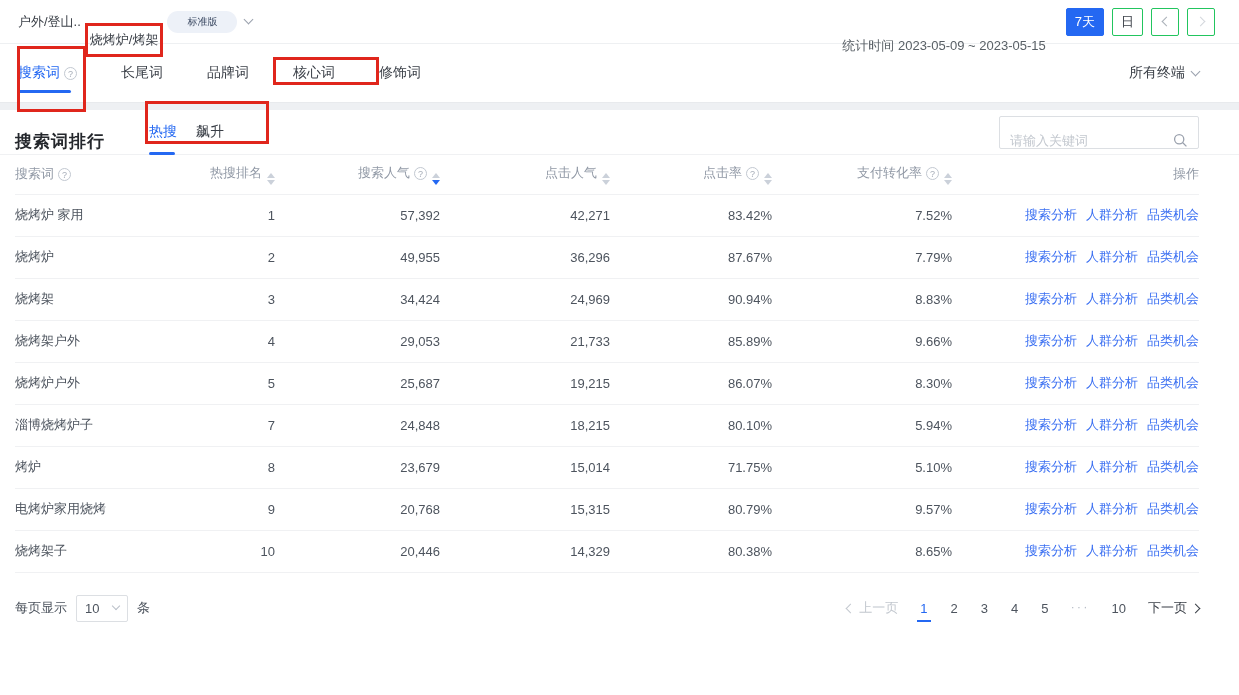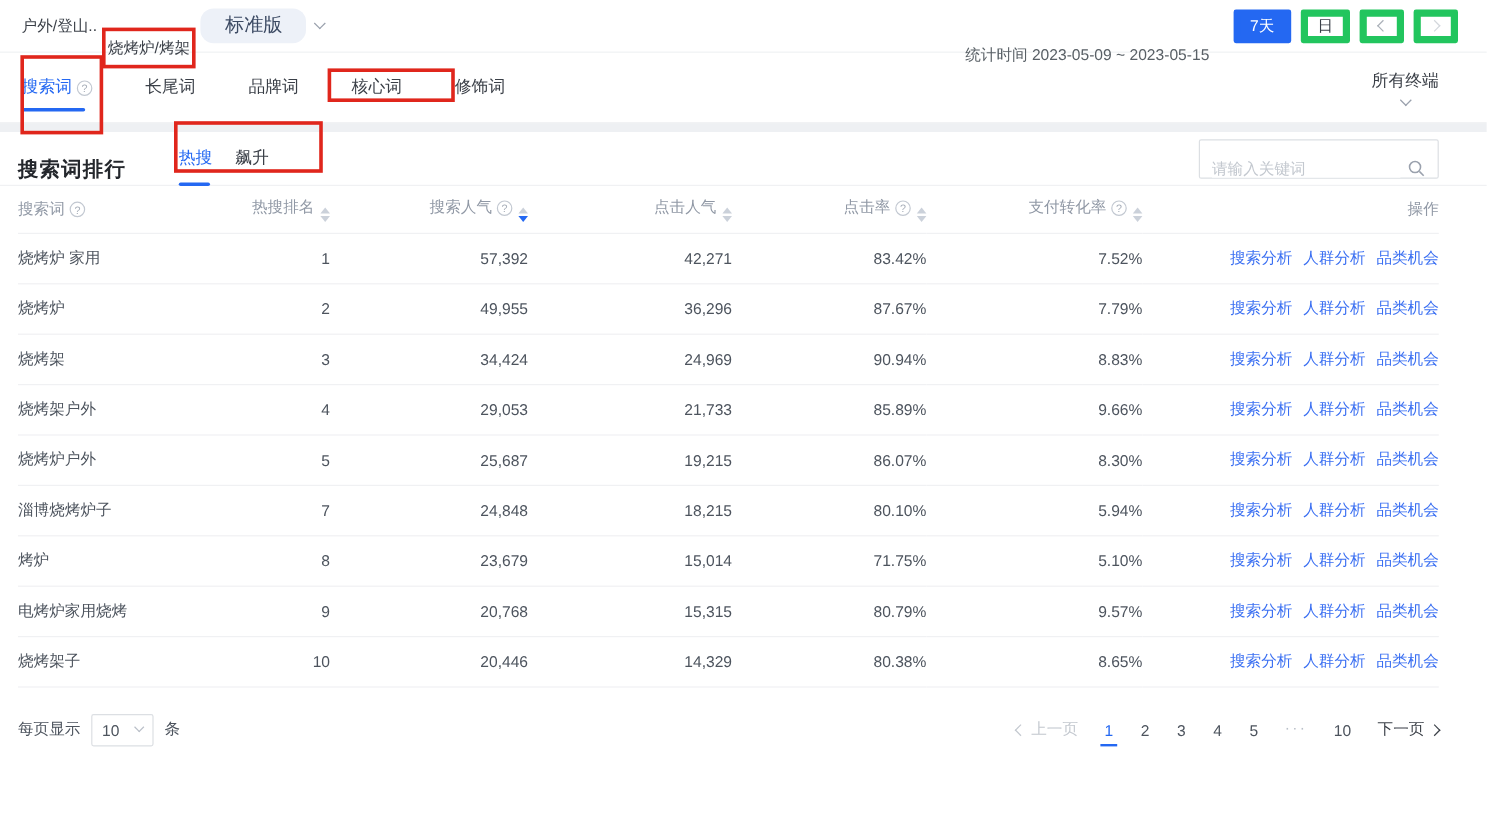--- a/index.html
+++ b/index.html
@@ -18,45 +18,45 @@
     background:#fff;color:var(--txt-dark);font-size:13px;position:relative;
   }
   
   .anno{position:absolute;border:3px solid var(--anno);pointer-events:none;z-index:60;}
   
   .topbar{height:44px;display:flex;align-items:center;justify-content:space-between;
     padding:0 24px 0 18px;border-bottom:1px solid #eef0f2;background:#fff;}
   .crumb{display:flex;align-items:center;gap:8px;color:#3a3f47;font-size:13px;}
   .crumb-cur{position:relative;padding:0 1px;margin-top:36px;}
   .crumb-cur .anno{left:-4px;right:-4px;top:-8px;bottom:-8px;}
-  .badge{background:#edf1f8;color:#3c4a63;border-radius:11px;padding:4px 20px;font-size:16px;}
+  .badge{background:#edf1f8;color:#3c4a63;border-radius:11px;padding:4px 20px;font-size:10px;}
   .chev{display:inline-block;width:7px;height:7px;border-right:1.4px solid #9aa1ad;
     border-bottom:1.4px solid #9aa1ad;transform:rotate(45deg);margin-top:-4px;}
   .top-right{display:flex;align-items:center;gap:8px;}
   .stat-time{color:#596066;font-size:13px;margin-right:12px;margin-top:48px;}
   .btn{height:28px;min-width:28px;display:inline-flex;align-items:center;justify-content:center;
-    border:6px solid #22c55e;background:#fff;border-radius:2px;font-size:13px;color:#3a3f47;
+    border:1px solid #22c55e;background:#fff;border-radius:2px;font-size:13px;color:#3a3f47;
     padding:0 8px;cursor:pointer;}
   .btn.primary{background:var(--accent);border-color:var(--accent);color:#fff;}
   .btn .arrow{width:7px;height:7px;border-right:1.5px solid #aab0b8;border-bottom:1.5px solid #aab0b8;}
   .btn .arrow.left{transform:rotate(135deg);margin-left:2px;}
   .btn .arrow.right{transform:rotate(-45deg);border-color:#d3d7dc;margin-right:2px;}
   
   .tabbar{height:59px;display:flex;align-items:center;justify-content:space-between;
     padding:0 40px 0 18px;border-bottom:1px solid var(--border);background:#fff;}
   .tabs{display:flex;align-items:stretch;gap:44px;height:100%;}
   .tab{display:flex;align-items:center;font-size:14px;color:#3a3f47;cursor:pointer;position:relative;height:100%;}
   .tab.active{color:var(--accent);}
   .tab.active::after{content:"";position:absolute;left:0;right:6px;bottom:9px;height:3px;
     border-radius:2px;background:var(--accent);}
   .tab .anno-search{left:-1px;top:2px;width:69px;height:66px;}
   .tab .anno-core{left:-20px;top:13px;width:106px;height:28px;}
   .help{display:inline-block;width:13px;height:13px;border:1px solid #c2c8d1;border-radius:50%;
     font-size:9px;line-height:12px;text-align:center;color:#a6adb8;margin-left:4px;background:#fff;}
-  .terminal{display:flex;align-items:center;gap:7px;color:#3a3f47;font-size:14px;cursor:pointer;flex-direction:column;}
+  .terminal{display:flex;align-items:center;gap:7px;color:#3a3f47;font-size:14px;cursor:pointer;}
   
   .strip{height:7px;background:#eef0f3;}
   
   .section-head{height:45px;display:flex;align-items:center;padding:0 40px 0 15px;
     border-bottom:1px solid var(--row-border);position:relative;background:#fff;}
   .section-title{font-size:17px;font-weight:bold;color:#24272c;letter-spacing:1px;margin-top:19px;}
   .subtabs{display:flex;gap:15px;margin-left:42px;height:100%;align-items:center;position:relative;}
   .subtabs .anno{left:-2px;top:-9px;width:124px;height:43px;}
   .subtab{font-size:14px;color:#3a3f47;cursor:pointer;position:relative;height:100%;
     display:flex;align-items:center;padding:0 2px;}

